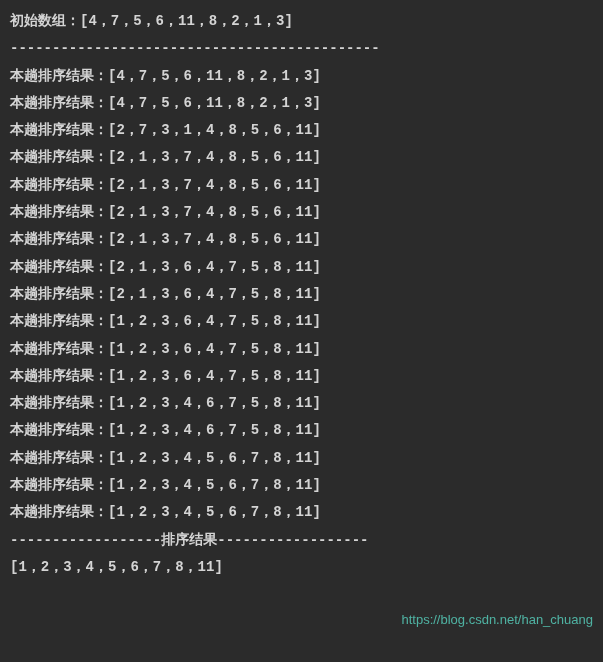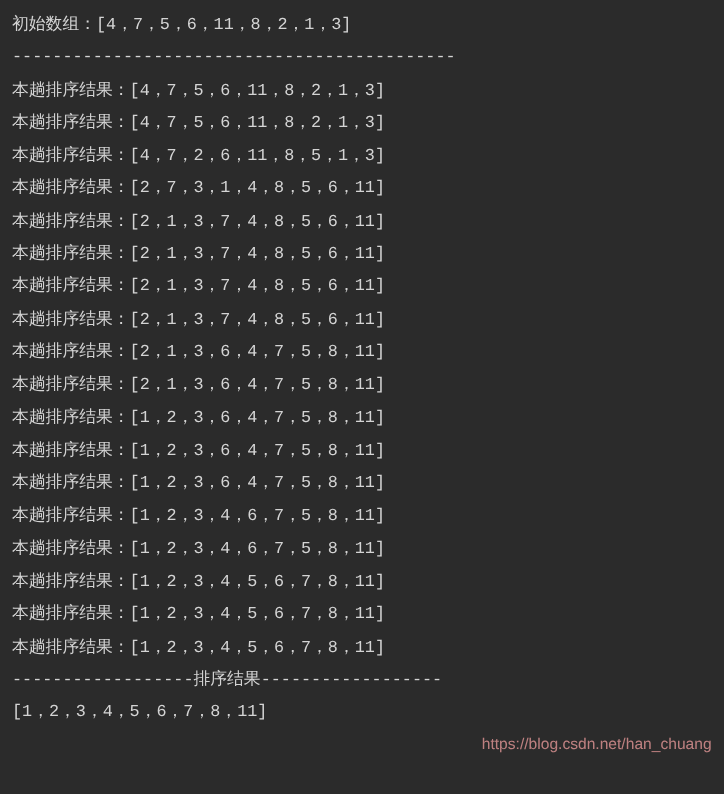--- a/index.html
+++ b/index.html
@@ -10,40 +10,40 @@
       font-size: 14px;
       color: #d4d4d4;
       width: 603px;
       height: 662px;
       box-sizing: border-box;
       line-height: 1.95;
       position: relative;
     }
     .line {
       white-space: pre;
+      font-weight: bold;
     }
     .watermark {
       position: absolute;
       bottom: 30px;
       right: 10px;
-      color: #fca5a5;
+      color: #5eead4;
       font-size: 13px;
       font-family: Arial, sans-serif;
       opacity: 0.7;
     }
   </style>
 </head>
 <body>
 
 <div class="line"><span>初始数组：</span><span>[4，7，5，6，11，8，2，1，3]</span></div>
 <div class="line">--------------------------------------------</div>
 <div id="passes-container">
     <div class="line"><span>本趟排序结果：</span><span>[4，7，5，6，11，8，2，1，3]</span></div>
     <div class="line"><span>本趟排序结果：</span><span>[4，7，5，6，11，8，2，1，3]</span></div>
-    <div class="line"><span>本趟排序结果：</span><span>[4，7，2，6，11，8，5，1，3]</span></div>
     <div class="line"><span>本趟排序结果：</span><span>[2，7，3，1，4，8，5，6，11]</span></div>
     <div class="line"><span>本趟排序结果：</span><span>[2，1，3，7，4，8，5，6，11]</span></div>
     <div class="line"><span>本趟排序结果：</span><span>[2，1，3，7，4，8，5，6，11]</span></div>
     <div class="line"><span>本趟排序结果：</span><span>[2，1，3，7，4，8，5，6，11]</span></div>
     <div class="line"><span>本趟排序结果：</span><span>[2，1，3，7，4，8，5，6，11]</span></div>
     <div class="line"><span>本趟排序结果：</span><span>[2，1，3，6，4，7，5，8，11]</span></div>
     <div class="line"><span>本趟排序结果：</span><span>[2，1，3，6，4，7，5，8，11]</span></div>
     <div class="line"><span>本趟排序结果：</span><span>[1，2，3，6，4，7，5，8，11]</span></div>
     <div class="line"><span>本趟排序结果：</span><span>[1，2，3，6，4，7，5，8，11]</span></div>
     <div class="line"><span>本趟排序结果：</span><span>[1，2，3，6，4，7，5，8，11]</span></div>

